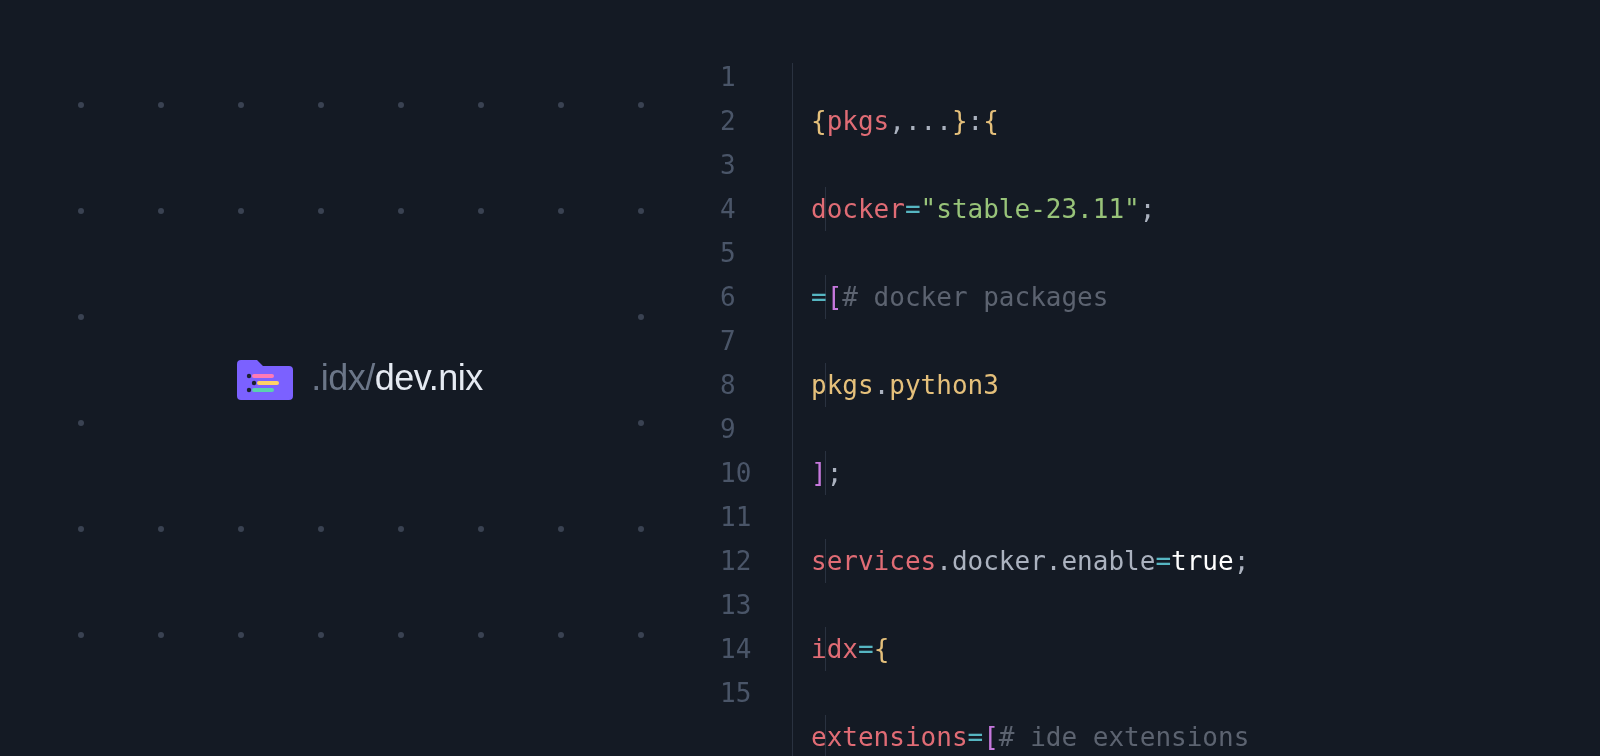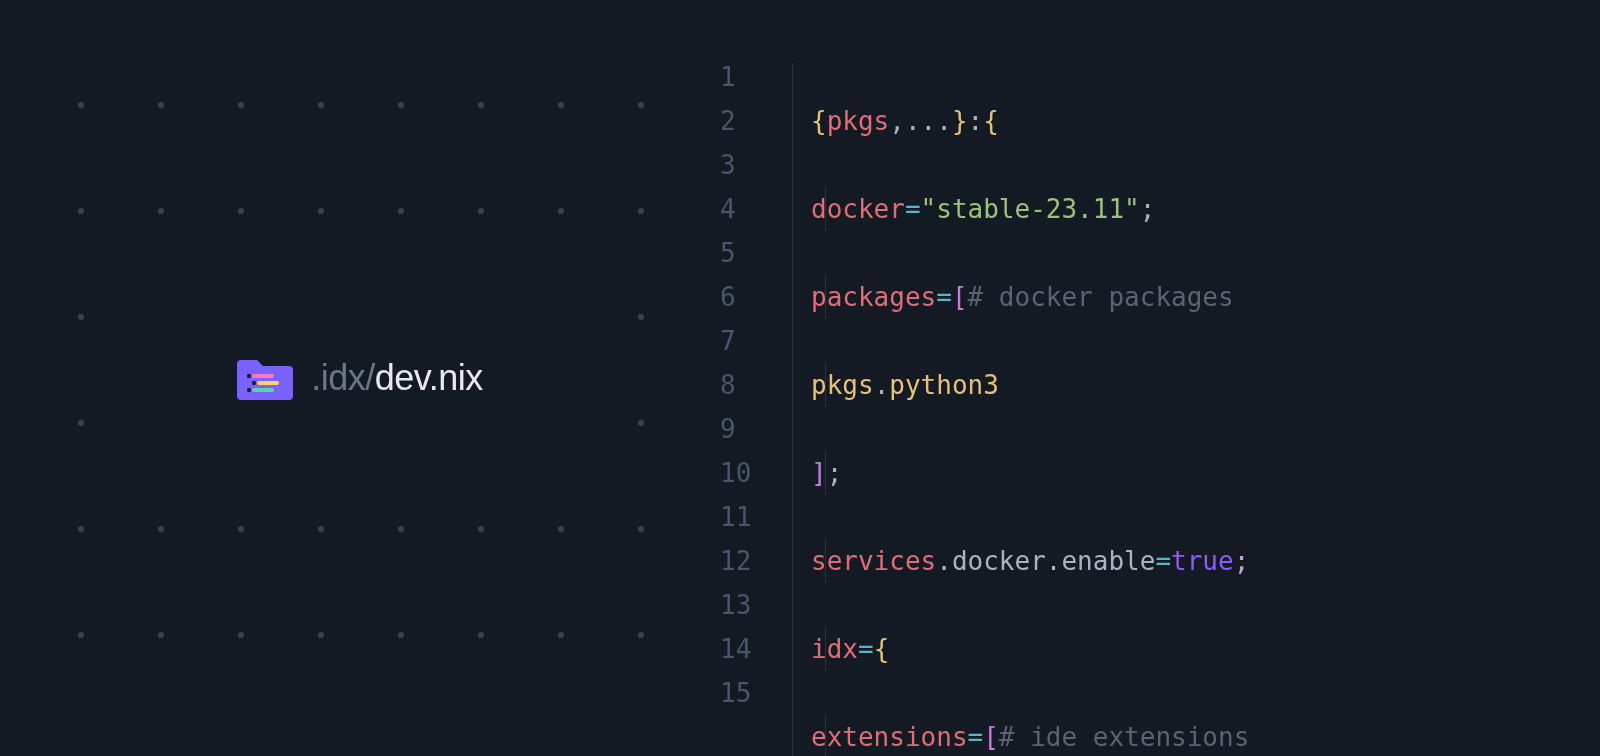--- a/index.html
+++ b/index.html
@@ -84,21 +84,21 @@
       margin-left: 14px;
       margin-right: -15px;
     }
     
     .c-brace   { color: #e5c07b; }
     .c-bracket { color: #c678dd; }
     .c-ident   { color: #e06c75; }
     .c-punc    { color: #abb2bf; }
     .c-op      { color: #56b6c2; }
     .c-string  { color: #98c379; }
-    .c-bool    { color: #8b5cf6; }
+    .c-bool    { color: #ffffff; }
     .c-comment { color: #5c6370; }
     .c-prop    { color: #e5c07b; }
     .c-attr    { color: #abb2bf; }
   </style>
 </head>
 <body>
 
 <div class="left-panel">
   <div class="dot-grid">
     <div class="dot" style="top:102px;left:78px"></div>
@@ -177,21 +177,21 @@
       <div class="code-line">11</div>
       <div class="code-line">12</div>
       <div class="code-line">13</div>
       <div class="code-line">14</div>
       <div class="code-line">15</div>
     </div>
   <div class="separator"></div>
   <div class="code">
 <div class="code-line"><span class="c-brace">{</span> <span class="c-ident">pkgs</span><span class="c-punc">,</span> <span class="c-punc">...</span> <span class="c-brace">}</span><span class="c-punc">:</span> <span class="c-brace">{</span></div>
 <div class="code-line"><span class="indent-guide"></span>   <span class="c-ident">docker</span> <span class="c-op">=</span> <span class="c-string">"stable-23.11"</span><span class="c-punc">;</span></div>
-<div class="code-line"><span class="indent-guide"></span>   <span class="c-ident">packages</span> <span class="c-op">=</span> <span class="c-bracket">[</span> <span class="c-comment"># docker packages</span></div>
+<div class="code-line"><span class="indent-guide"></span>    <span class="c-op">=</span> <span class="c-bracket">[</span> <span class="c-comment"># docker packages</span></div>
 <div class="code-line"><span class="indent-guide"></span>   <span class="indent-guide"></span>   <span class="c-prop">pkgs</span><span class="c-punc">.</span><span class="c-prop">python3</span></div>
 <div class="code-line"><span class="indent-guide"></span>   <span class="c-bracket">]</span><span class="c-punc">;</span></div>
 <div class="code-line"><span class="indent-guide"></span>   <span class="c-ident">services</span><span class="c-punc">.</span><span class="c-attr">docker</span><span class="c-punc">.</span><span class="c-attr">enable</span> <span class="c-op">=</span> <span class="c-bool">true</span><span class="c-punc">;</span></div>
 <div class="code-line"><span class="indent-guide"></span>   <span class="c-ident">idx</span> <span class="c-op">=</span> <span class="c-brace">{</span></div>
 <div class="code-line"><span class="indent-guide"></span>   <span class="indent-guide"></span>   <span class="c-ident">extensions</span> <span class="c-op">=</span> <span class="c-bracket">[</span> <span class="c-comment"># ide extensions</span></div>
 
 
 
 
 

